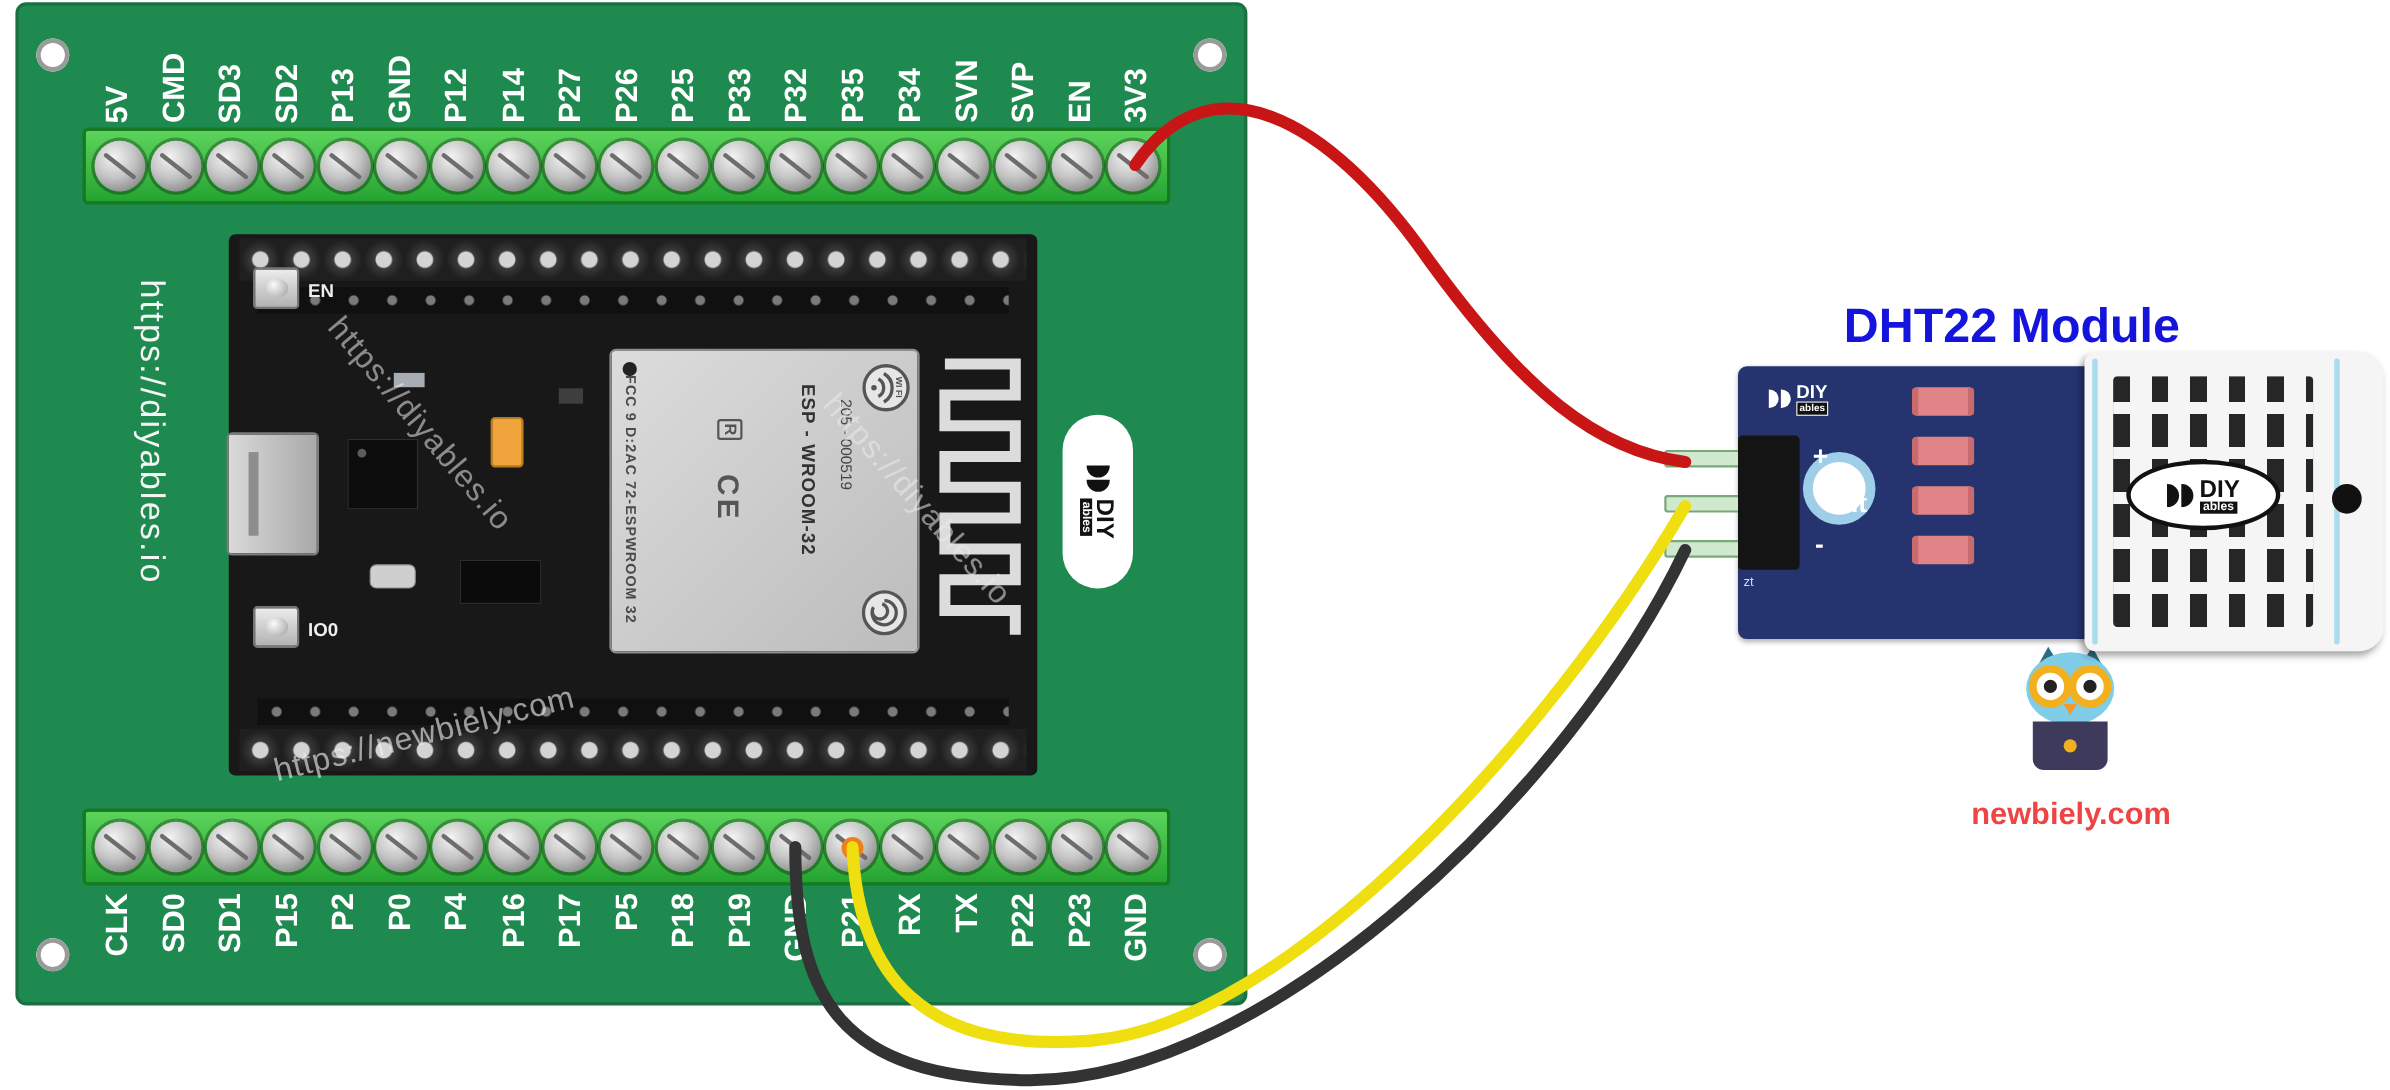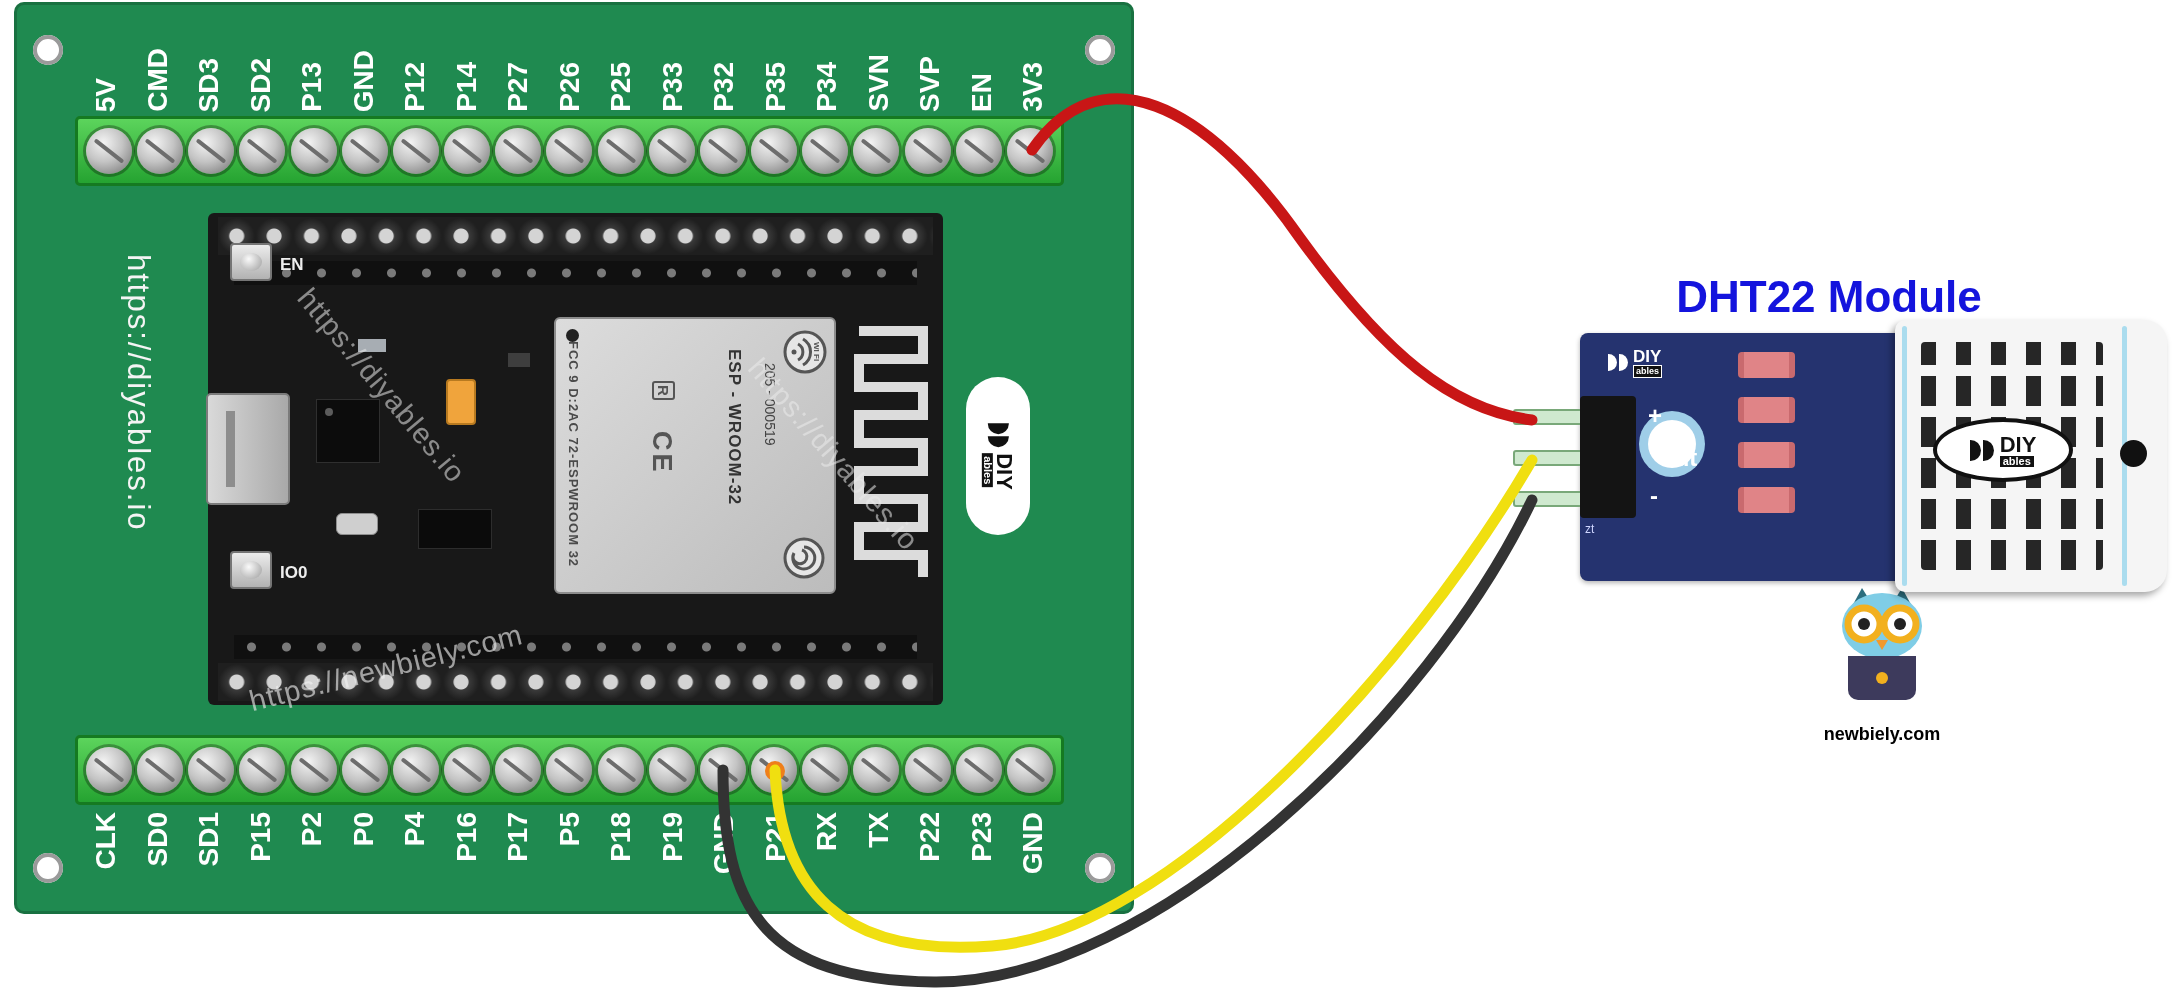--- a/index.html
+++ b/index.html
@@ -136,21 +136,21 @@
   .seam { position: absolute; top: 6px; bottom: 6px; width: 5px; background: #aadcee; border-radius: 3px; }
   .seam.l { left: 7px; } .seam.r { right: 40px; }
   .sensor-dot { position: absolute; right: 20px; top: 120px; width: 27px; height: 27px; border-radius: 50%; background: #111; }
   .sensor-logo { position: absolute; left: 38px; top: 98px; width: 140px; height: 64px; background: #fff;
                  border: 4px solid #111; border-radius: 50%; display: flex; align-items: center;
                  justify-content: center; gap: 6px; z-index: 2; }
 
   
   .owl { position: absolute; left: 1822px; top: 586px; width: 120px; height: 132px; }
   .newbiely { position: absolute; left: 1792px; top: 724px; width: 180px; text-align: center;
-              color: #000000; font-weight: bold; font-size: 18px; }
+              color: #ef4444; font-weight: bold; font-size: 28px; }
 
   
   .wires { position: absolute; left: 0; top: 0; z-index: 30; pointer-events: none; }
 </style>
 </head>
 <body>
 
 <div class="canvas">
 
   <div class="board">

